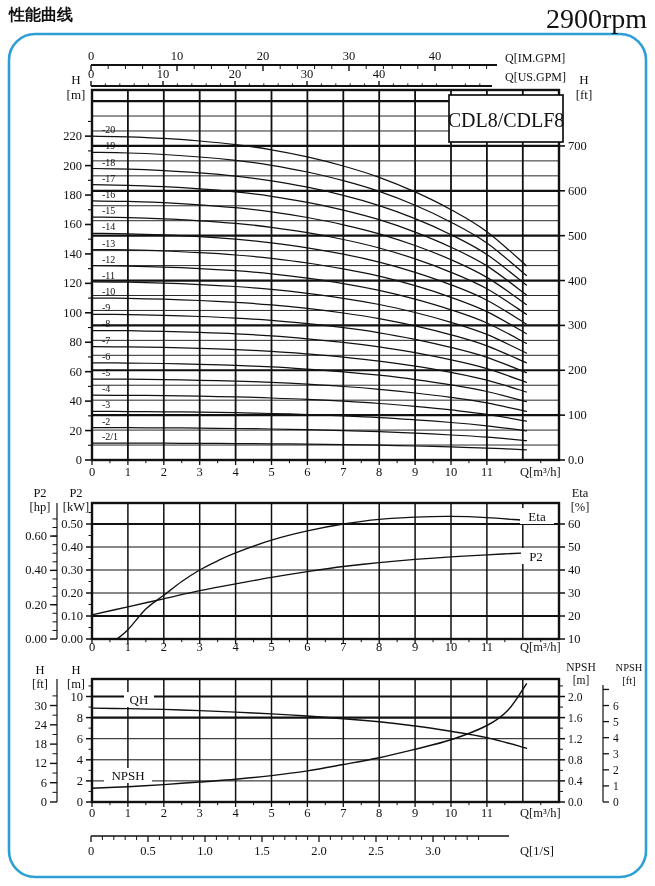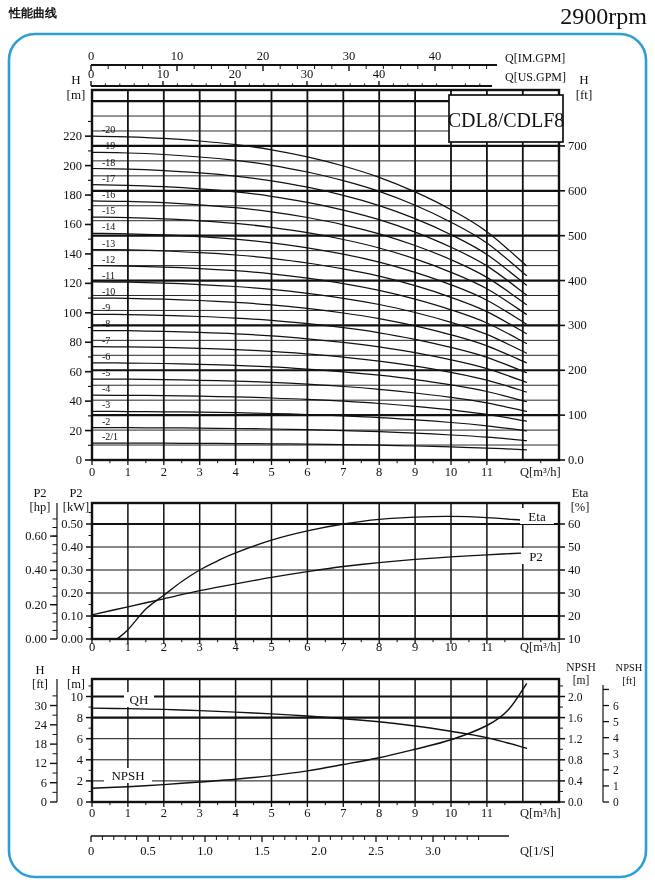--- a/index.html
+++ b/index.html
@@ -1,20 +1,20 @@
 <!DOCTYPE html>
 <html><head>
 <meta charset="utf-8">
 <style>
   html,body{margin:0;padding:0;background:#ffffff;}
   .page{position:relative;width:655px;height:886px;background:#fff;overflow:hidden;
         font-family:"Liberation Serif","DejaVu Serif",serif;}
   .hdr-cn{position:absolute;left:9px;top:5px;font-family:"DejaVu Sans","Liberation Sans",sans-serif;
-          font-weight:bold;font-size:12px;color:#111;}
-  .hdr-rpm{position:absolute;right:8px;top:3px;font-size:24px;color:#111;}
+          font-weight:bold;font-size:16px;color:#111;}
+  .hdr-rpm{position:absolute;right:8px;top:3px;font-size:28px;color:#111;}
   svg text{font-family:"Liberation Serif","DejaVu Serif",serif;}
 </style>
 </head>
 <body>
 
 <div class="page">
   <div class="hdr-cn">性能曲线</div>
   <div class="hdr-rpm">2900rpm</div>
   <svg id="fig" width="655" height="886">
       <rect x="9" y="34" width="637" height="843" rx="26" ry="26" fill="none" stroke="#2e9fd6" stroke-width="2.6"></rect>

